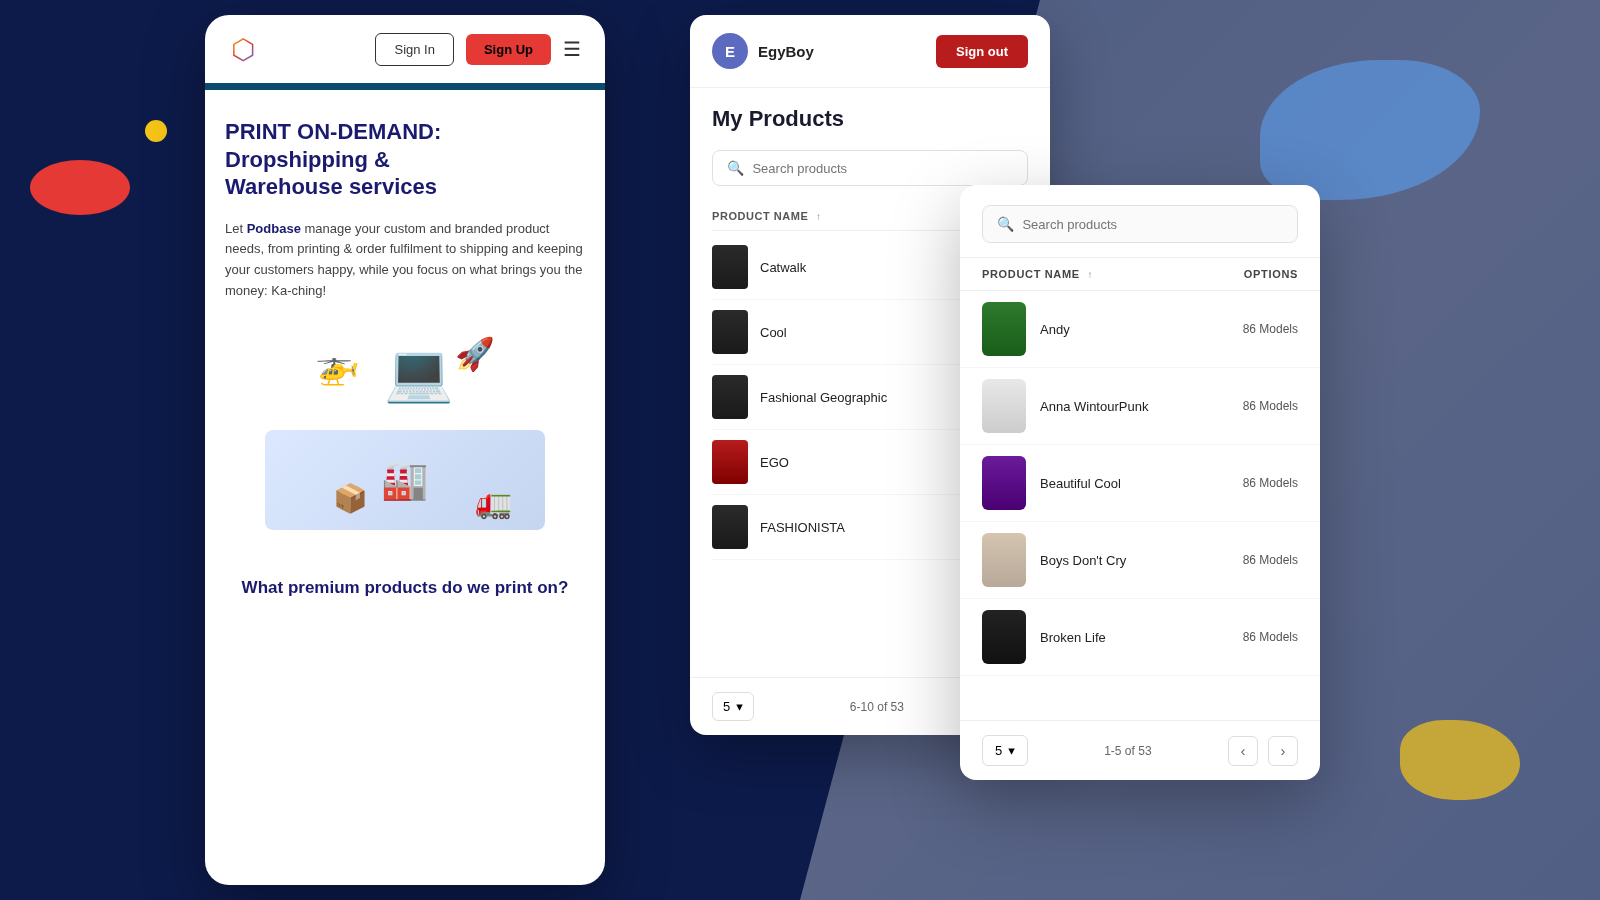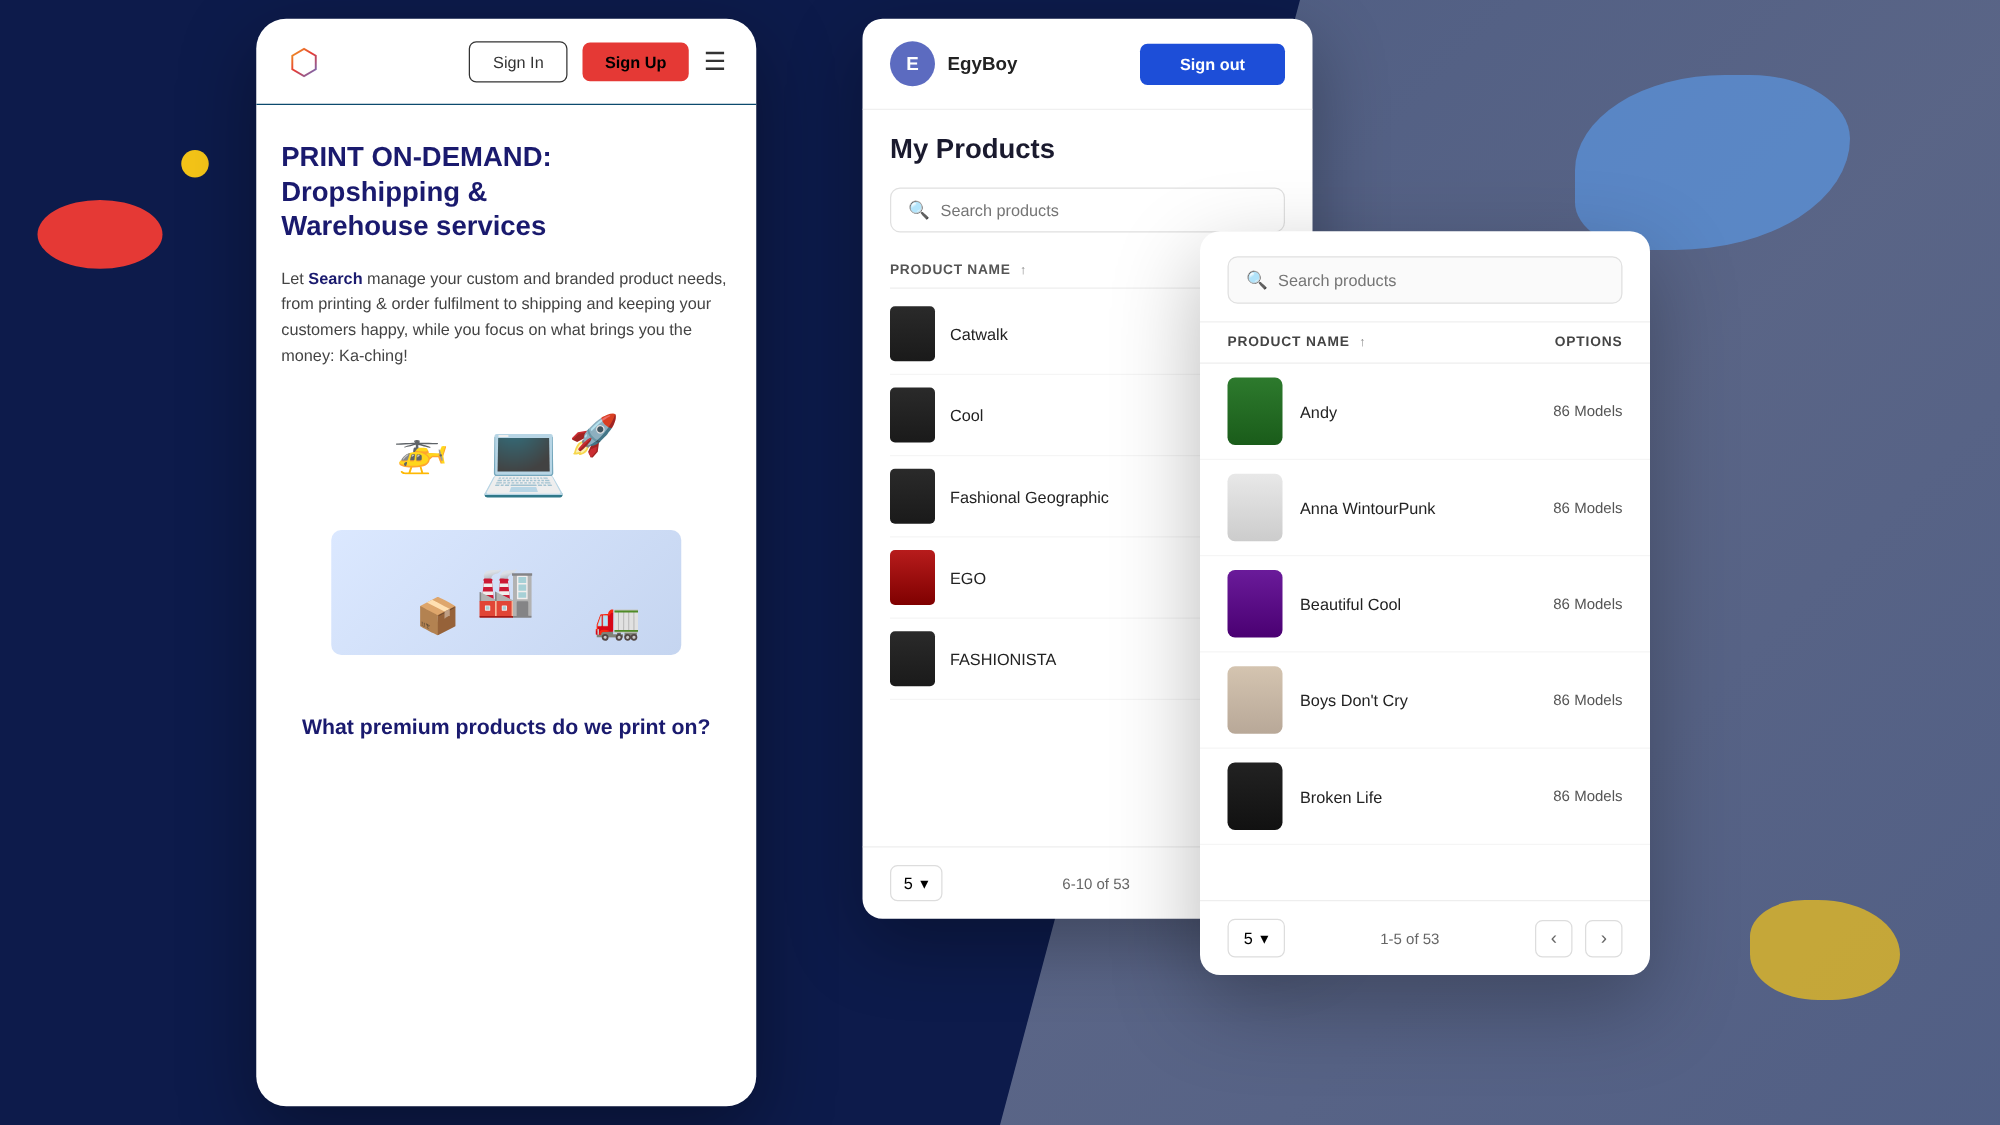--- a/index.html
+++ b/index.html
@@ -70,21 +70,21 @@
       overflow: hidden;
       display: flex;
       flex-direction: column;
     }
 
     .phone-left-header {
       display: flex;
       align-items: center;
       justify-content: space-between;
       padding: 16px 24px;
-      border-bottom: 1px solid #0c4a6e;
+      border-bottom: 7px solid #0c4a6e;
     }
     .logo-icon {
       width: 36px; height: 36px;
       display: flex; align-items: center; justify-content: center;
     }
     .logo-cube {
       width: 32px; height: 32px;
       position: relative;
     }
     .logo-cube::before {
@@ -229,22 +229,22 @@
       display: flex; align-items: center; justify-content: center;
       font-weight: 700; font-size: 15px;
     }
     .user-name {
       font-size: 15px;
       font-weight: 600;
       color: #222;
       margin-left: 10px;
     }
     .btn-signout {
-      padding: 9px 32px;
-      background: #1d4ed8;
+      padding: 9px 20px;
+      background: #b91c1c;
       color: #fff;
       border: none;
       border-radius: 6px;
       font-size: 13px;
       font-weight: 600;
       cursor: pointer;
     }
 
     .card-middle-body {
       padding: 18px 22px;
@@ -523,21 +523,21 @@
     </div>
   </div>
 
   <div class="phone-left-content">
     <h1 class="hero-title">
       <span>PRINT ON-DEMAND:</span><br>
       <span>Dropshipping &amp;</span><br>
       <span>Warehouse services</span>
     </h1>
     <p class="hero-desc">
-      <span>Let </span><strong>Search</strong><span> manage your custom and branded product needs, from printing &amp; order fulfilment to shipping and keeping your customers happy, while you focus on what brings you the money: Ka-ching!</span>
+      <span>Let </span><strong>Podbase</strong><span> manage your custom and branded product needs, from printing &amp; order fulfilment to shipping and keeping your customers happy, while you focus on what brings you the money: Ka-ching!</span>
     </p>
 
     <div class="illustration">
       <div class="illus-drone">🚁</div>
       <div class="illus-laptop">💻</div>
       <div class="illus-rocket">🚀</div>
       <div class="illus-conveyor">
         <span style="font-size:38px;">🏭</span>
       </div>
       <div class="illus-box">📦</div>

